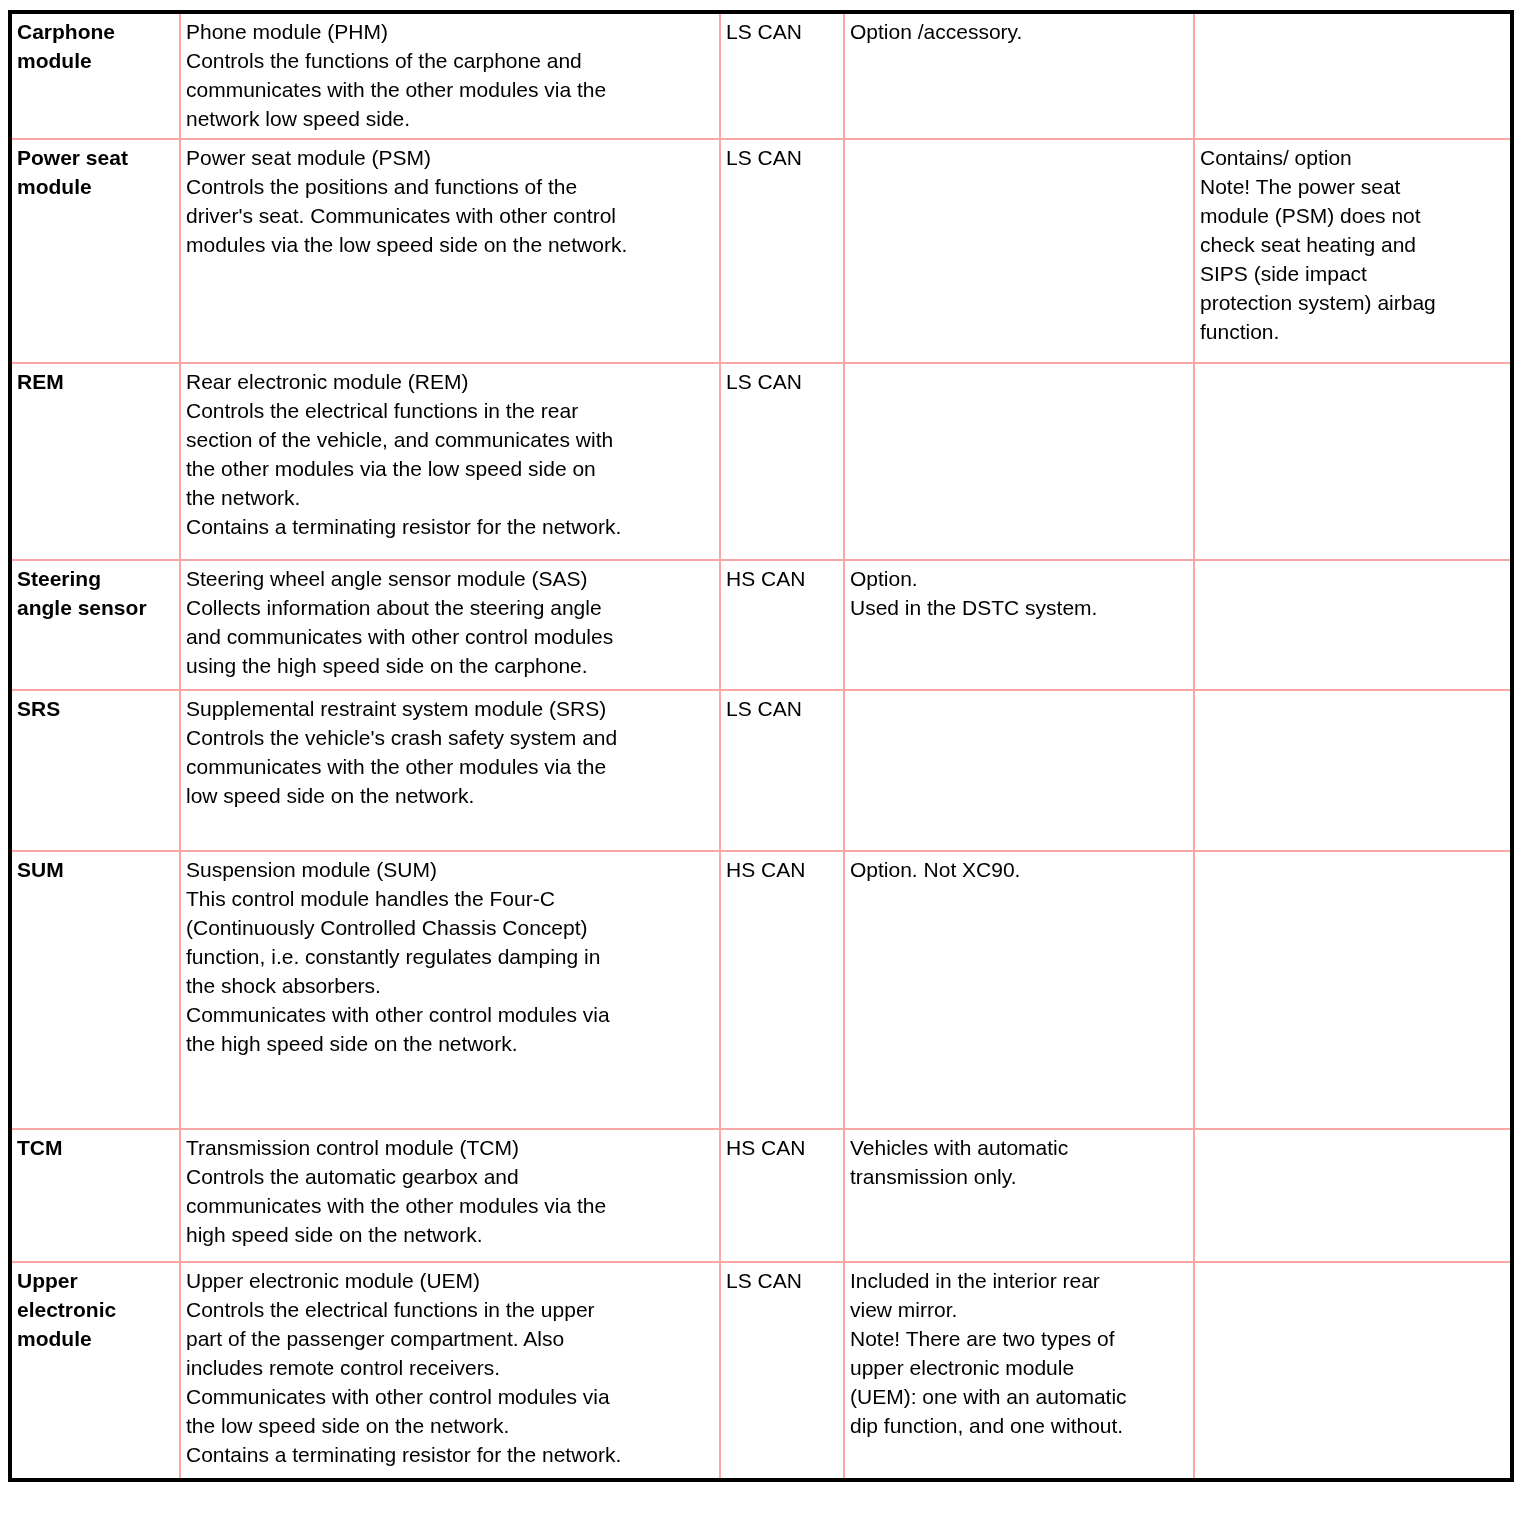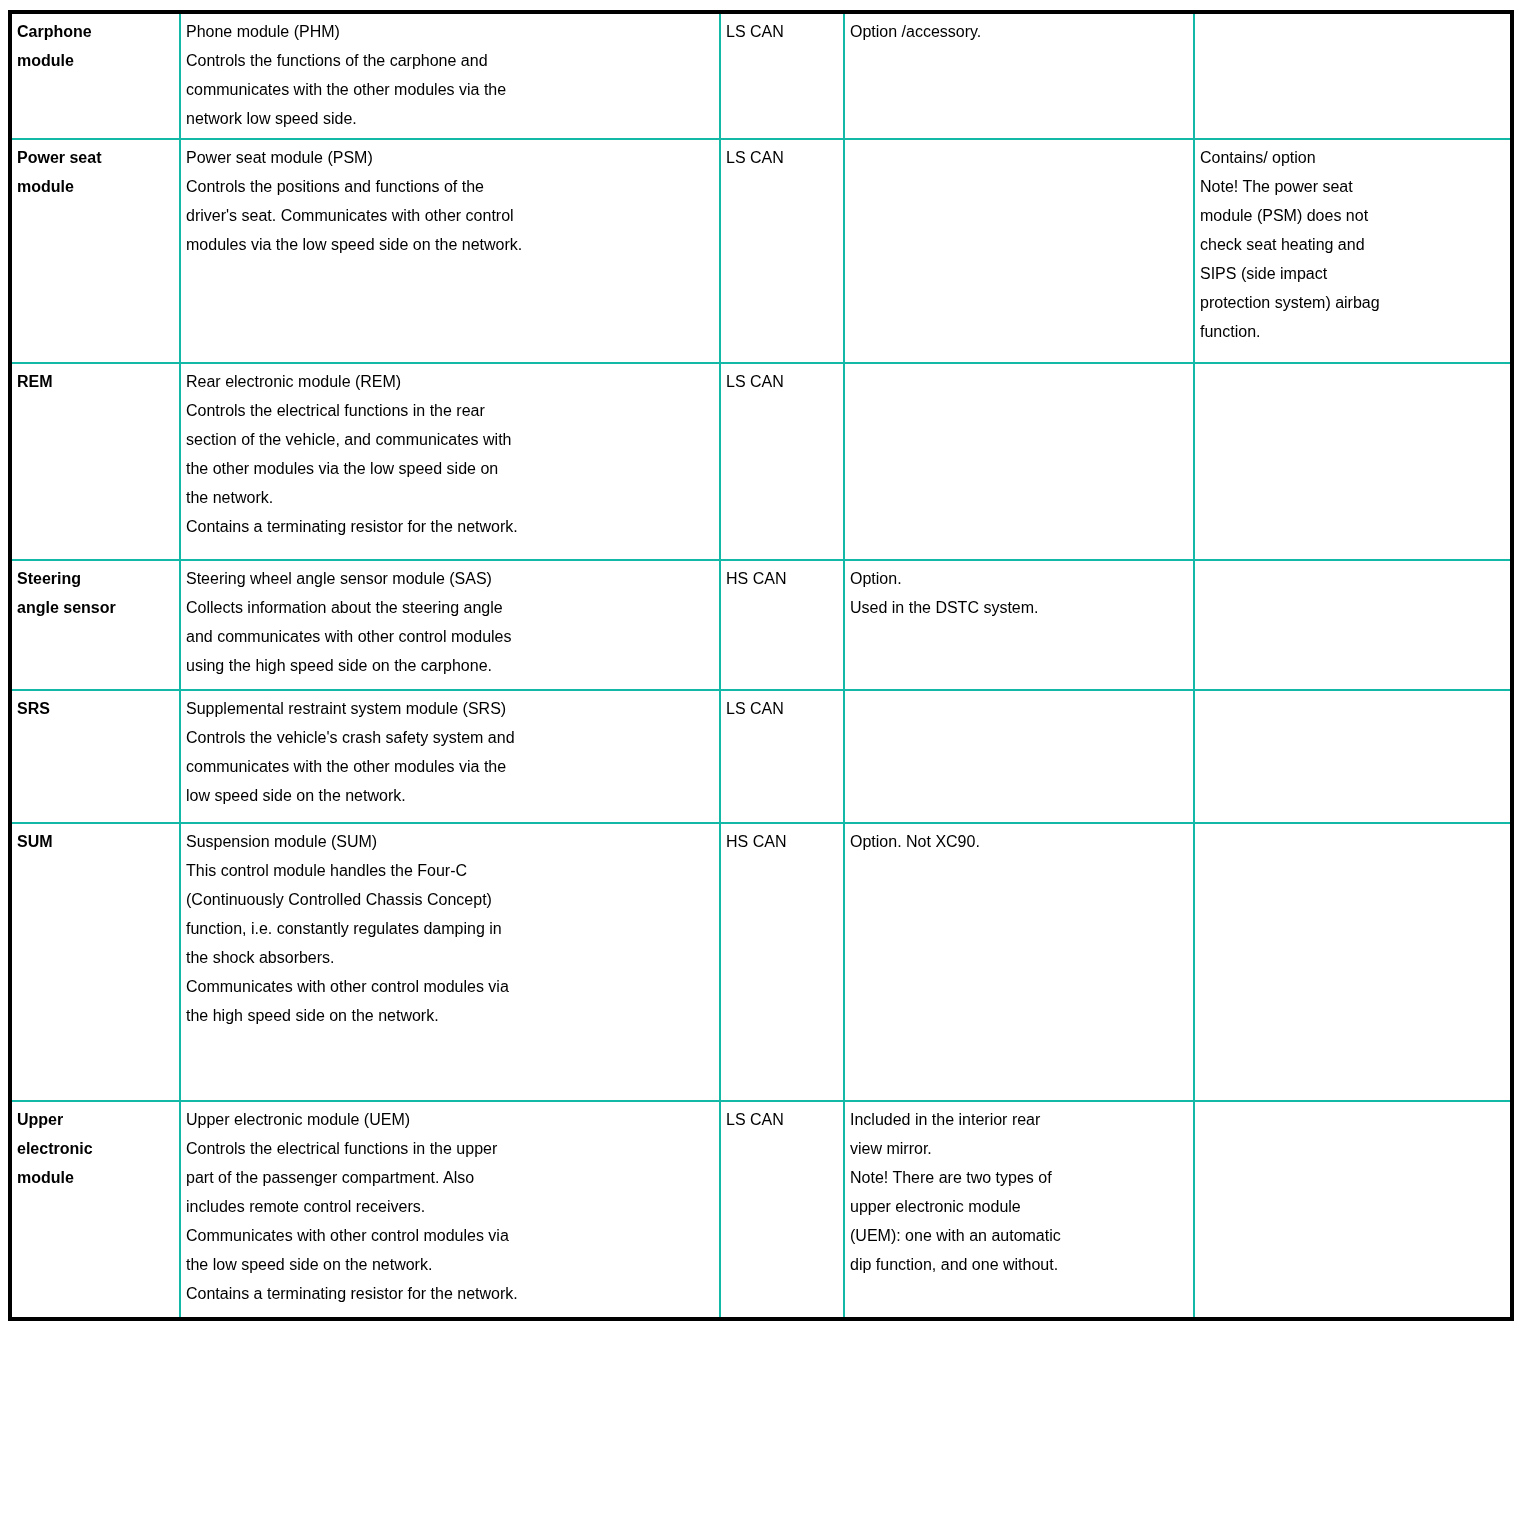--- a/index.html
+++ b/index.html
@@ -12,38 +12,38 @@
     color: #000000;
   }
   table.modules {
     border-collapse: collapse;
     table-layout: fixed;
     margin: 10px 0 0 8px;
     width: 1502px;
     border: 4px solid #000000;
   }
   table.modules td {
-    border: 2px solid #14b8a6;
-    font-size: 16px;
+    border: 2px solid #fca5a5;
+    font-size: 21px;
     line-height: 29px;
     vertical-align: top;
     padding: 3px 6px 3px 5px;
     white-space: pre-line;
     overflow: hidden;
     word-wrap: break-word;
   }
   td.module { font-weight: bold; }
   td.va-mid { vertical-align: middle; }
   td.pt8 { padding-top: 9px; }
   tr.r1 { height: 127px; }
   tr.r2 { height: 224px; }
   tr.r3 { height: 197px; }
   tr.r4 { height: 131px; }
   tr.r5 { height: 130px; margin-top: 16px; }
-  tr.r6 { height: 133px; }
+  tr.r6 { height: 161px; }
   tr.r7 { height: 278px; }
   tr.r8 { height: 133px; }
   tr.r9 { height: 218px; }
   strong { font-weight: normal; }
 </style>
 </head>
 <body>
 
 <table class="modules">
   <colgroup>
@@ -122,20 +122,31 @@
 This control module handles the Four-C
 (Continuously Controlled Chassis Concept)
 function, i.e. constantly regulates damping in
 the shock absorbers.
 Communicates with other control modules via
 the high speed side on the network.</td>
       <td>HS CAN</td>
       <td>Option. Not XC90.</td>
       <td></td>
     </tr>
+    <tr class="r8">
+      <td class="module">TCM</td>
+      <td>Transmission control module (TCM)
+Controls the automatic gearbox and
+communicates with the other modules via the
+high speed side on the network.</td>
+      <td>HS CAN</td>
+      <td class="va-mid">Vehicles with automatic
+transmission only.</td>
+      <td></td>
+    </tr>
     <tr class="r9">
       <td class="module">Upper
 electronic
 module</td>
       <td>Upper electronic module (UEM)
 Controls the electrical functions in the upper
 part of the passenger compartment. Also
 includes remote control receivers.
 Communicates with other control modules via
 the low speed side on the network.

